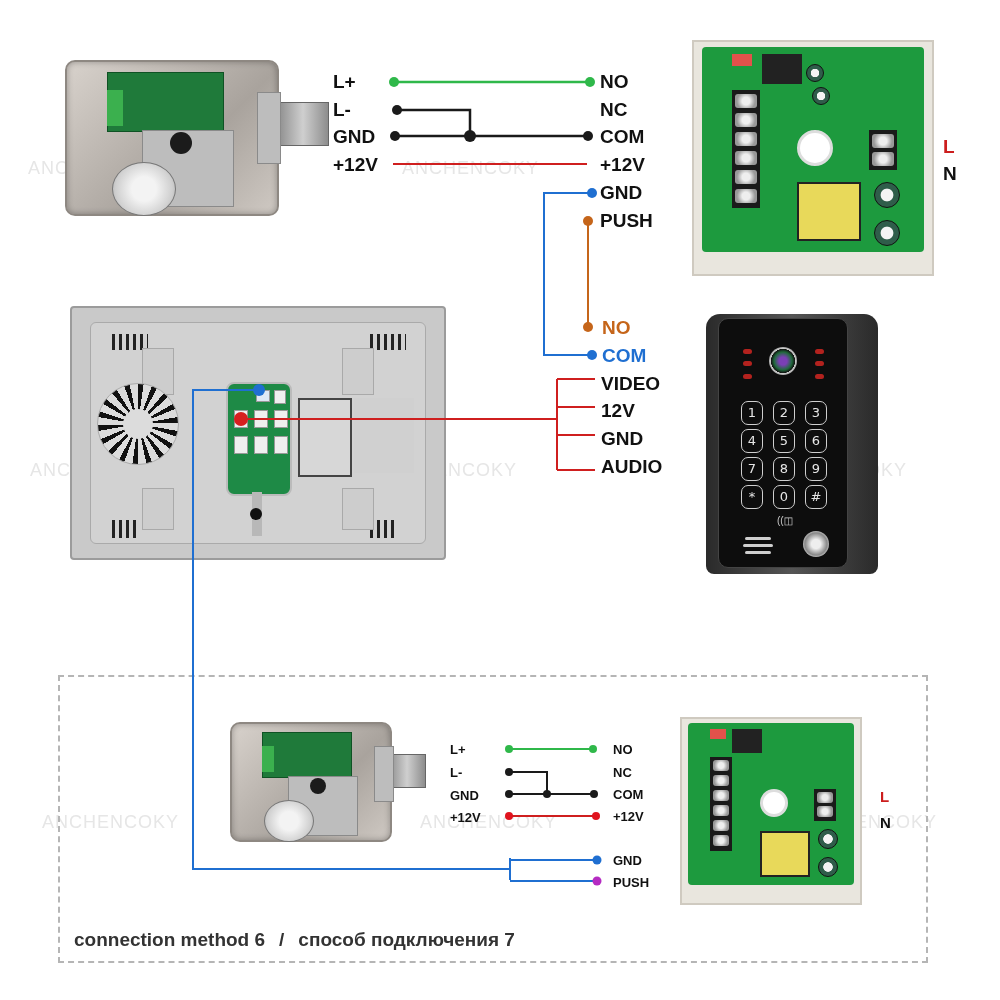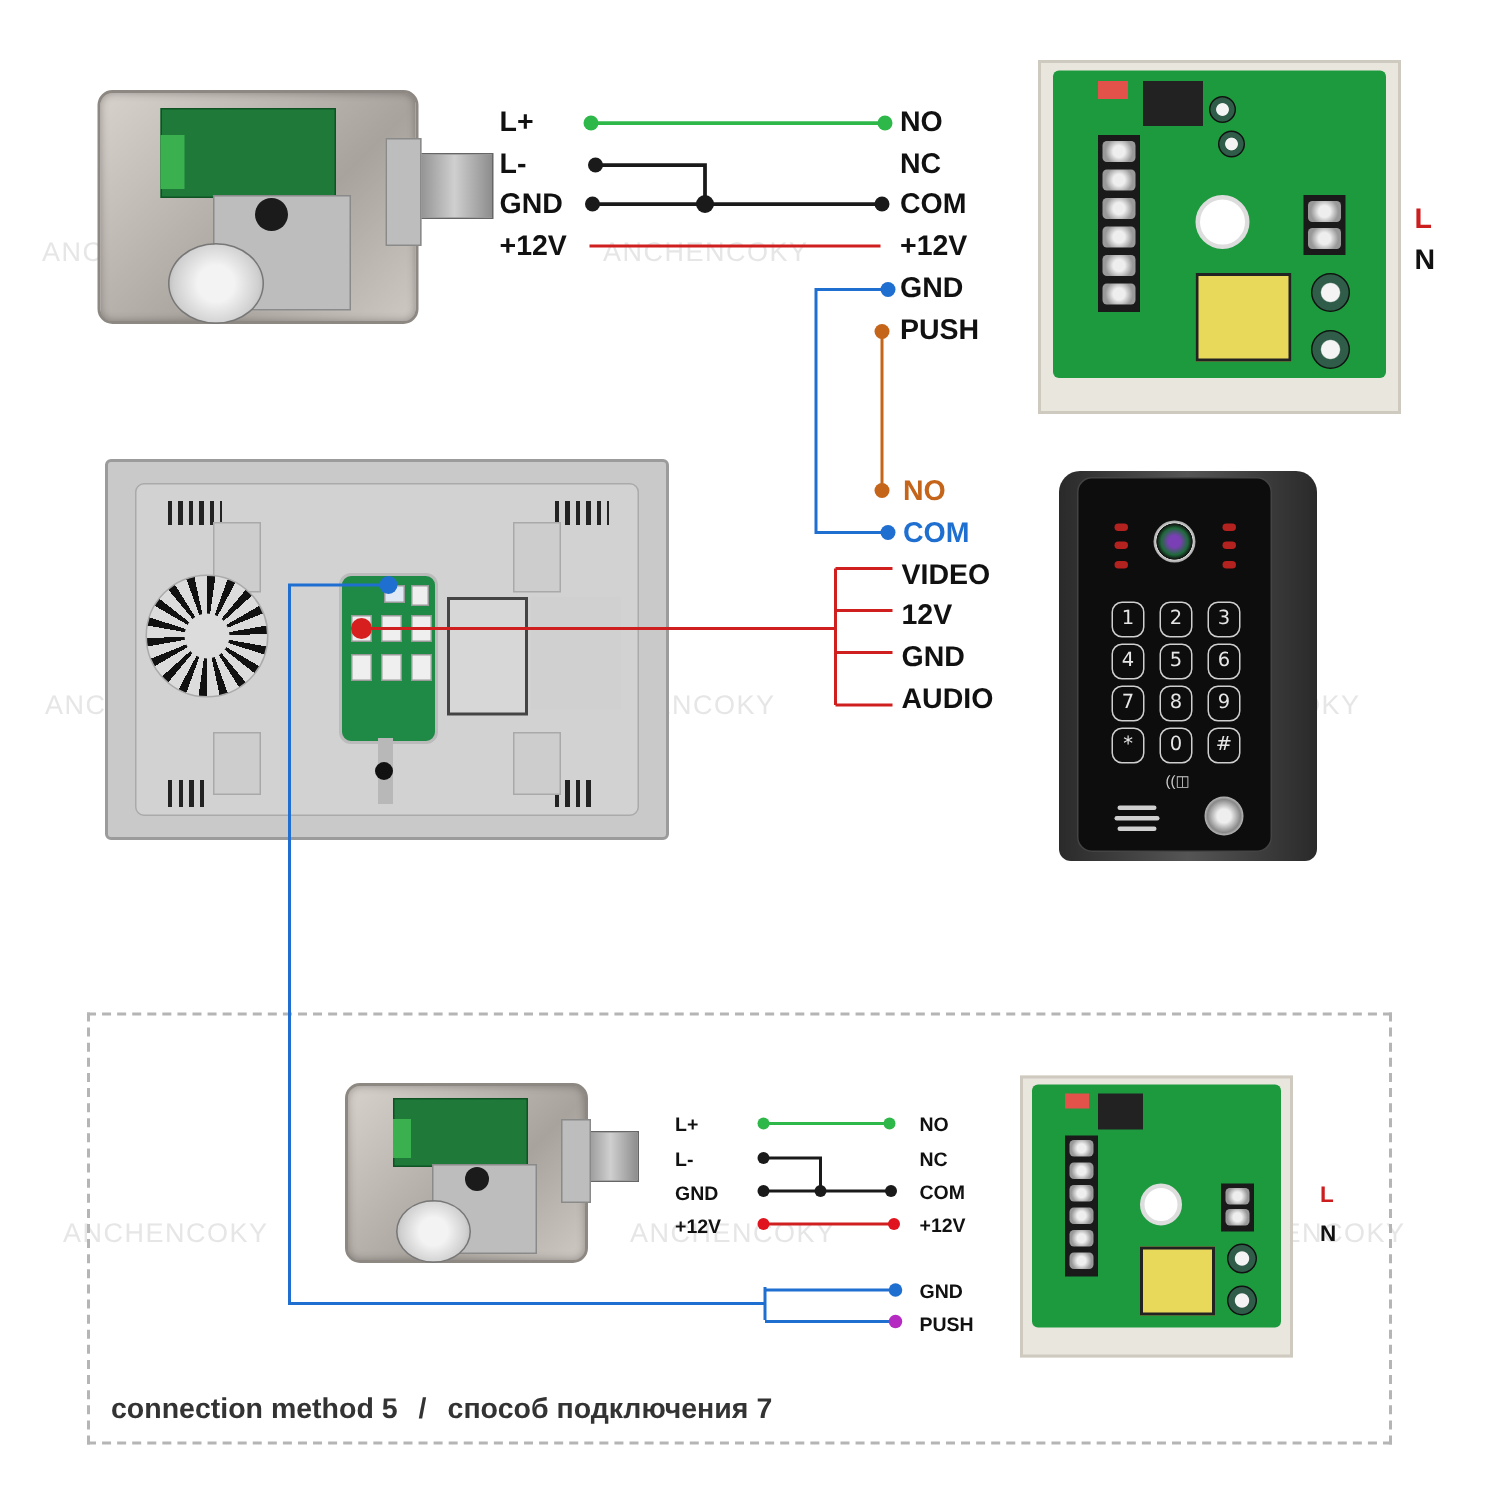--- a/index.html
+++ b/index.html
@@ -226,21 +226,21 @@
   </div>
   <div class="hole" style="left:78px;top:70px;width:22px;height:22px;"></div>
   <div class="trafo" style="left:78px;top:112px;width:46px;height:42px;"></div>
   <div class="cap" style="left:136px;top:110px;width:18px;height:18px;"></div>
   <div class="cap" style="left:136px;top:138px;width:18px;height:18px;"></div>
 </div>
 <div class="lbl" style="left:880px;top:789px;font-size:15px;color:#cc1e1e;">L</div>
 <div class="lbl" style="left:880px;top:815px;font-size:15px;">N</div>
 
 <div class="caption" style="left:74px;top:929px;">
-  <span>connection method 5</span><span class="sep">/</span><span>способ подключения 7</span>
+  <span>connection method 6</span><span class="sep">/</span><span>способ подключения 7</span>
 </div>
 
 <svg class="wires" viewBox="0 0 1000 1000">
 
   <line x1="394" y1="82" x2="590" y2="82" stroke="#2fb84a" stroke-width="2.5"></line>
   <circle cx="394" cy="82" r="5" fill="#2fb84a"></circle>
   <circle cx="590" cy="82" r="5" fill="#2fb84a"></circle>
 
   <polyline points="397,110 470,110 470,136" fill="none" stroke="#1a1a1a" stroke-width="2.5"></polyline>
   <line x1="395" y1="136" x2="588" y2="136" stroke="#1a1a1a" stroke-width="2.5"></line>

